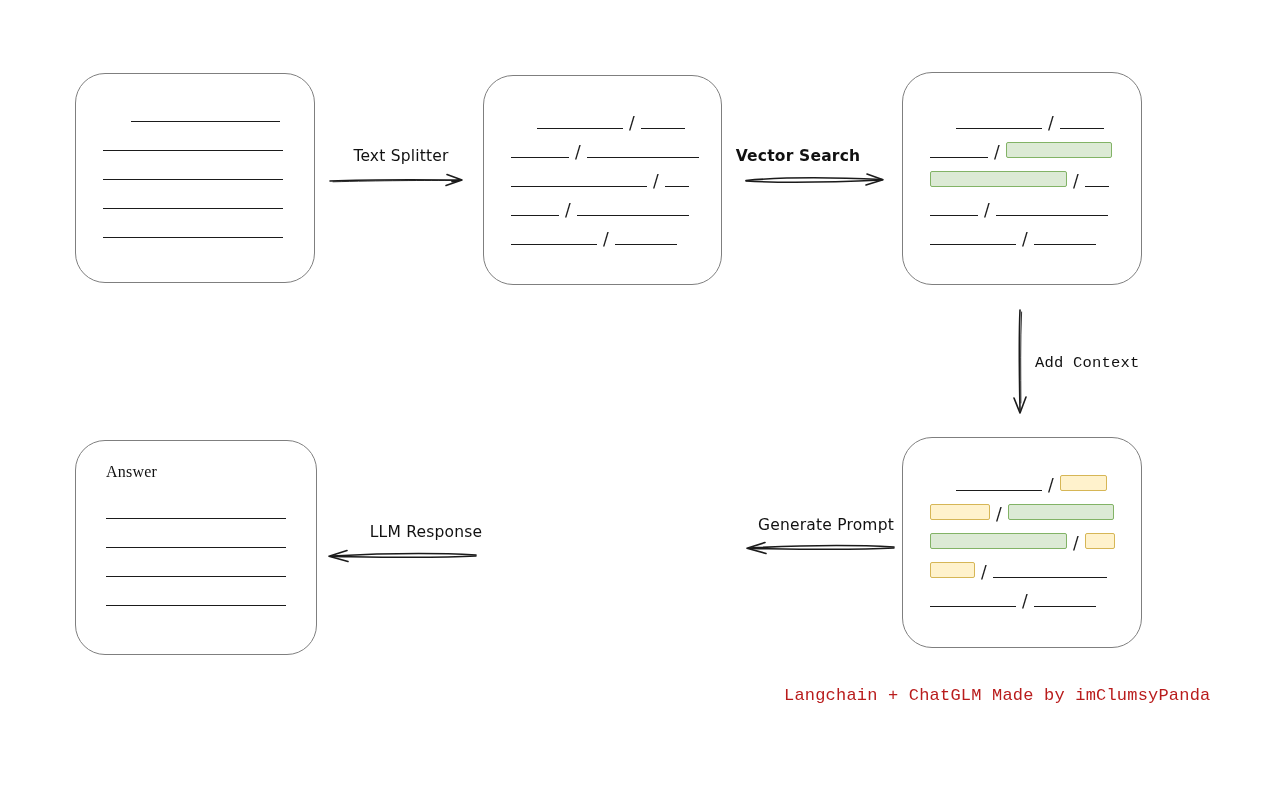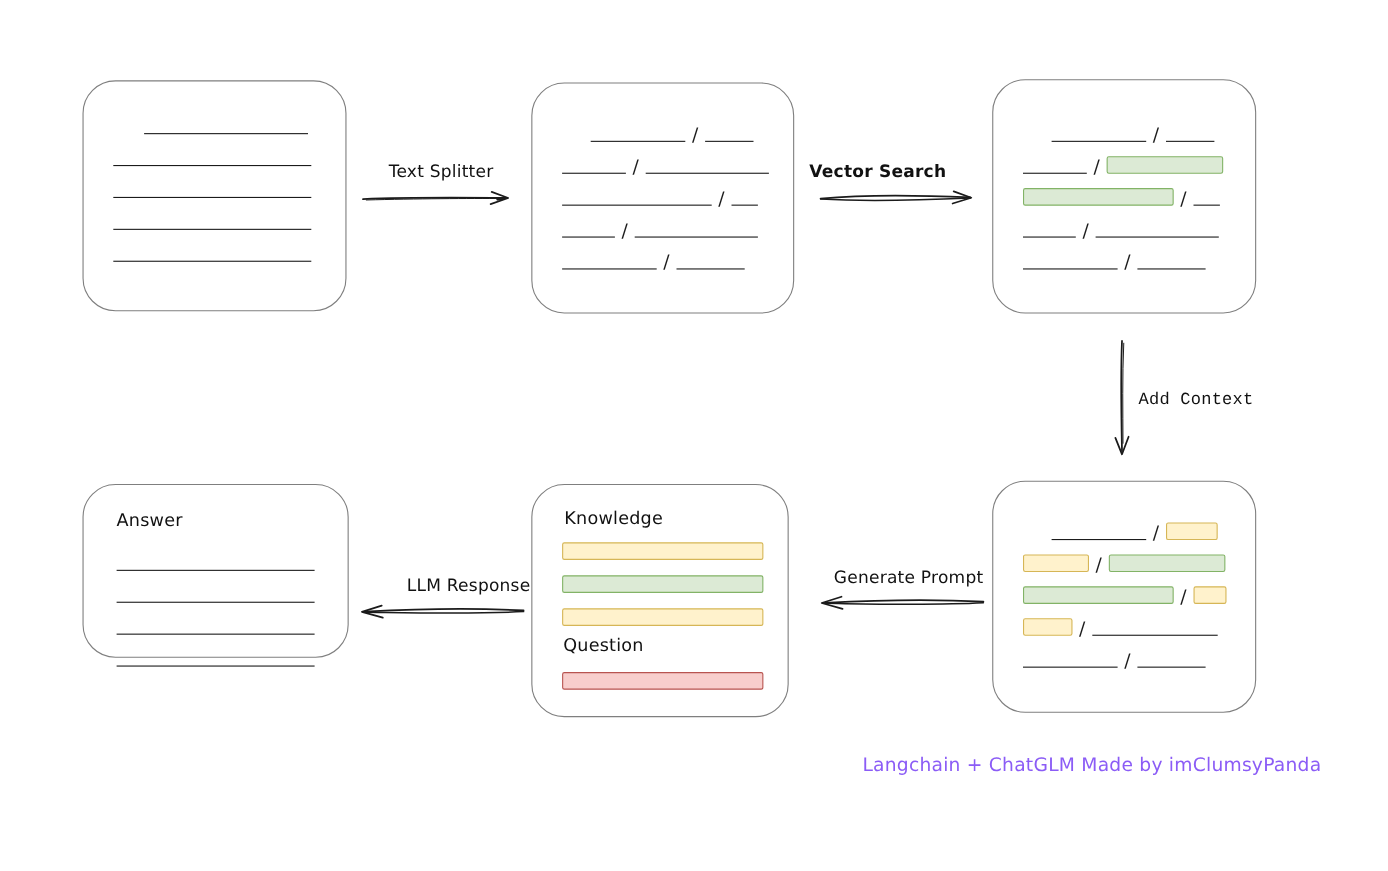--- a/index.html
+++ b/index.html
@@ -37,21 +37,21 @@
   }
   
   .arrowlabel{
     position:absolute;font-size:15.5px;font-weight:500;color:#111;
     text-align:center;letter-spacing:.2px;white-space:nowrap;
   }
   .arrowsvg{position:absolute;}
   .arrowsvg path{stroke:#1b1b1b;fill:none;stroke-linecap:round;stroke-linejoin:round;}
   .caption{
     position:absolute;left:784px;top:686px;font-size:17px;font-weight:500;
-    color:#8b5cf6;letter-spacing:.2px;white-space:nowrap;
+    color:#b91c1c;letter-spacing:.2px;white-space:nowrap;font-family:Liberation Mono, monospace;
   }
 </style>
 </head>
 <body>
 
 <div class="stage">
 
   <div class="box" style="left:75px;top:73px;width:240px;height:210px;">
     <div class="rows" style="left:24px;top:19px;">
         <div class="row">
@@ -159,34 +159,22 @@
           <span class="seg" style="width: 114px;"></span>
         </div>
         <div class="row">
           <span class="seg" style="width: 86px;"></span>
           <span class="slash">/</span>
           <span class="seg" style="width: 62px;"></span>
         </div>
       </div>
   </div>
 
-  <div class="box" style="left:483px;top:440px;width:234px;height:212px;">
-    <div class="boxlabel" style="left:29px;top:20px;">Knowledge</div>
-    <div class="pbars" style="top:52px;">
-        <div class="bar yellow"></div>
-        <div class="bar green"></div>
-        <div class="bar yellow"></div>
-      </div>
-    <div class="boxlabel" style="left:28px;top:136px;">Question</div>
-    <div class="pbars" style="top:170px;">
-        <div class="bar red"></div>
-      </div>
-  </div>
-
-  <div class="box" style="left:75px;top:440px;width:242px;height:158px;">
+
+  <div class="box" style="left:75px;top:440px;width:242px;height:215px;font-family:Liberation Serif, serif;">
     <div class="boxlabel" style="left:30px;top:22px;">Answer</div>
     <div class="rows" style="left:27px;top:49px;">
         <div class="row">
           <span class="seg" style="width: 180px;"></span>
         </div>
         <div class="row">
           <span class="seg" style="width: 180px;"></span>
         </div>
         <div class="row">
           <span class="seg" style="width: 180px;"></span>

